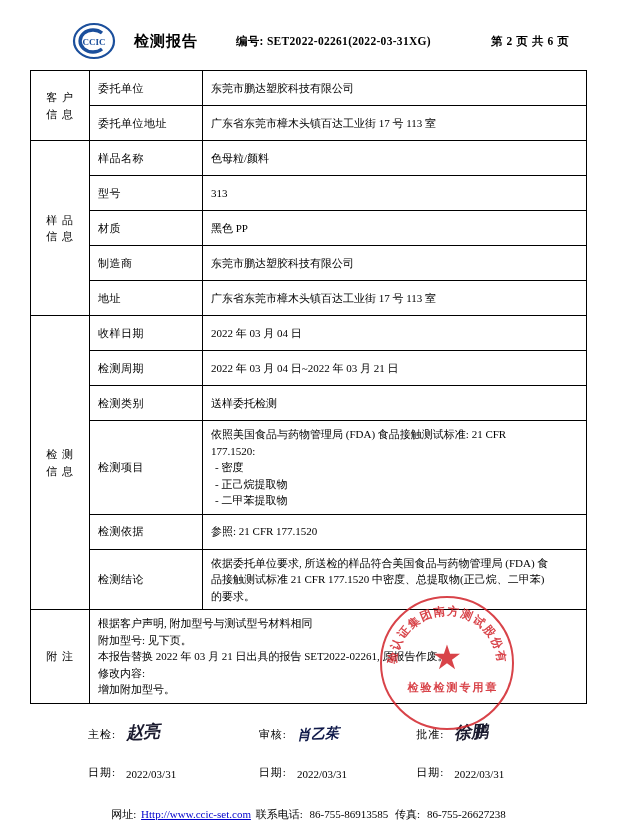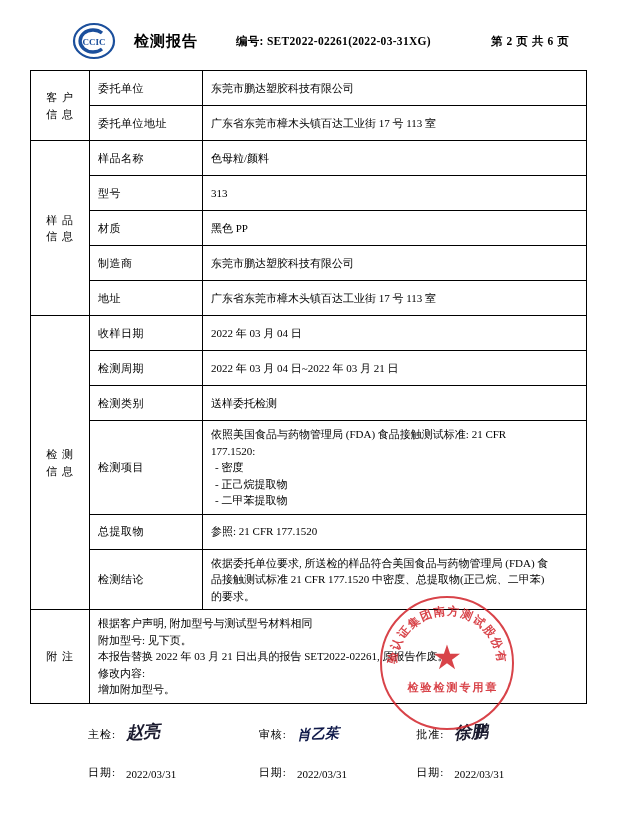--- a/index.html
+++ b/index.html
@@ -286,21 +286,21 @@
       <td class="label">检测项目</td>
       <td class="value item-list">
         <div>依照美国食品与药物管理局 (FDA) 食品接触测试标准: 21 CFR</div>
         <div>177.1520:</div>
         <div class="sub">- 密度</div>
         <div class="sub">- 正己烷提取物</div>
         <div class="sub">- 二甲苯提取物</div>
       </td>
     </tr>
     <tr>
-      <td class="label row-h">总提取物</td>
+      <td class="label row-h">检测依据</td>
       <td class="value row-h">参照: 21 CFR 177.1520</td>
     </tr>
     <tr>
       <td class="label">检测结论</td>
       <td class="value item-list">
         <div>依据委托单位要求, 所送检的样品符合美国食品与药物管理局 (FDA) 食</div>
         <div>品接触测试标准 21 CFR 177.1520 中密度、总提取物(正己烷、二甲苯)</div>
         <div>的要求。</div>
       </td>
     </tr>
@@ -358,15 +358,23 @@
       </defs>
       <text>
         <textPath href="#arcpath" startOffset="50%" text-anchor="middle" id="arc-label">中国检验认证集团南方测试股份有限公司</textPath>
       </text>
     </svg>
     <div class="star">★</div>
     <div class="bottom-text">检验检测专用章</div>
   </div>
 
   <div class="footer">
+    <div class="line">
+      <span>网址:</span>
+      <a href="#">Http://www.ccic-set.com</a>
+      <span>联系电话:</span>
+      <span>86-755-86913585</span>
+      <span>传真:</span>
+      <span>86-755-26627238</span>
+    </div>
   </div>
 
 </div>
 
 </body></html>

